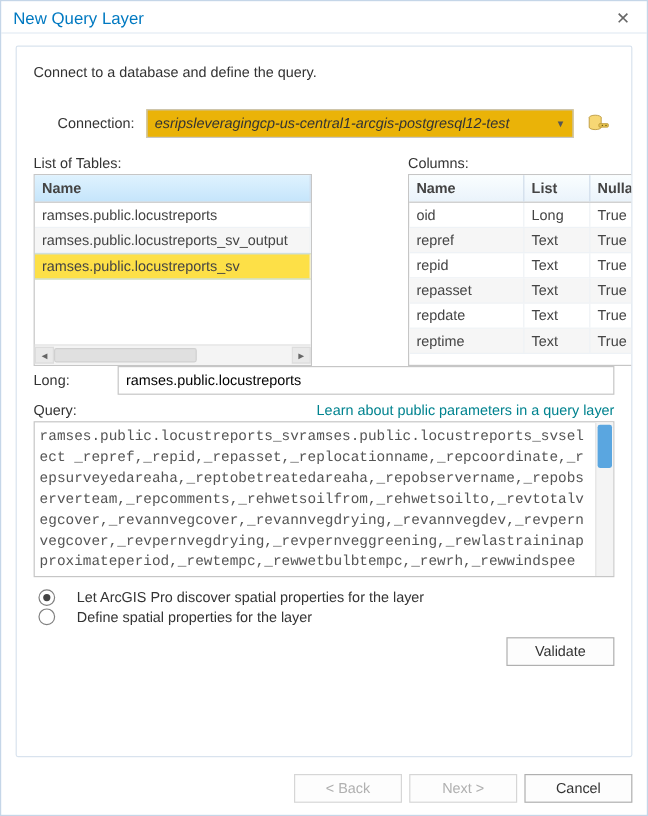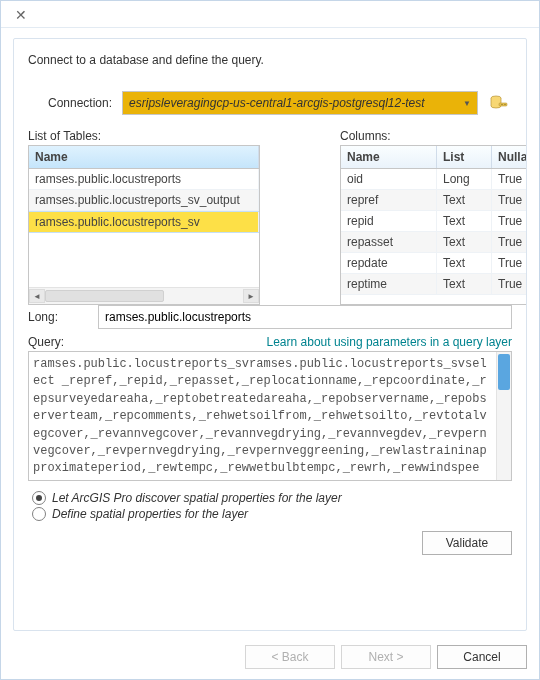--- a/index.html
+++ b/index.html
@@ -277,23 +277,22 @@
     border-left: 1px solid #e3e3e3;
   }
   .radio-group {
     margin-top: 10px;
     margin-bottom: 8px;
     padding-left: 4px;
   }
   .radio-row {
     display: flex;
     align-items: center;
-    gap: 6px;
+    gap: 18px;
     margin-bottom: 2px;
-    font-style: italic;
   }
   .radio-outer {
     width: 12px;
     height: 12px;
     border: 1px solid #808080;
     border-radius: 50%;
     display: flex;
     align-items: center;
     justify-content: center;
   }
@@ -328,20 +327,21 @@
     gap: 6px;
     padding: 8px 12px 10px 12px;
   }
 </style>
 </head>
 <body>
 
 <div class="dialog">
 
   <div class="titlebar">
+    <span class="title">New Query Layer</span>
     <span class="close-x">✕</span>
   </div>
 
   <div class="body-wrap">
     <div class="panel">
 
       <div class="instruction">Connect to a database and define the query.</div>
 
       <div class="conn-row">
         <span class="conn-label">Connection:</span>
@@ -437,21 +437,21 @@
         </div>
       </div>
 
       <div class="name-row">
         <span class="nlabel">Long:</span>
         <input class="name-input" type="text" value="ramses.public.locustreports" style="">
       </div>
 
       <div class="query-header">
         <span>Query:</span>
-        <span class="link">Learn about using parameters in a query layer</span>
+        <span class="link">Learn about public parameters in a query layer</span>
       </div>
 
       <div class="query-box-wrap">
         <div class="query-box" contenteditable="true" style="">ramses.public.locustreports_svramses.public.locustreports_svselect _repref,_repid,_repasset,_replocationname,_repcoordinate,_repsurveyedareaha,_reptobetreatedareaha,_repobservername,_repobserverteam,_repcomments,_rehwetsoilfrom,_rehwetsoilto,_revtotalvegcover,_revannvegcover,_revannvegdrying,_revannvegdev,_revpernvegcover,_revpernvegdrying,_revpernveggreening,_rewlastraininapproximateperiod,_rewtempc,_rewwetbulbtempc,_rewrh,_rewwindspeed,_rewsandstorm,_rlhunksitecount,_rlhsolsitecount,_rlhtrasitecount,_rlhtcositecount,_rlhtdisitecount,_rlhgresitecount,_rlhavgtuftdistance,_rlbsitecount,_rlbnumbers,_rlbavgdistance,_rlaunksitecount,_rlasolsitecount,_rlatrasitecount,_rlatcositecount,_rlatdisitecount,_rlagresitec</div>
         <div class="query-vscroll">
           <div class="vs-thumb" style="top:2px;height:36px;background:#5aa6e0"></div>
         </div>
       </div>
 
       <div class="radio-group">

